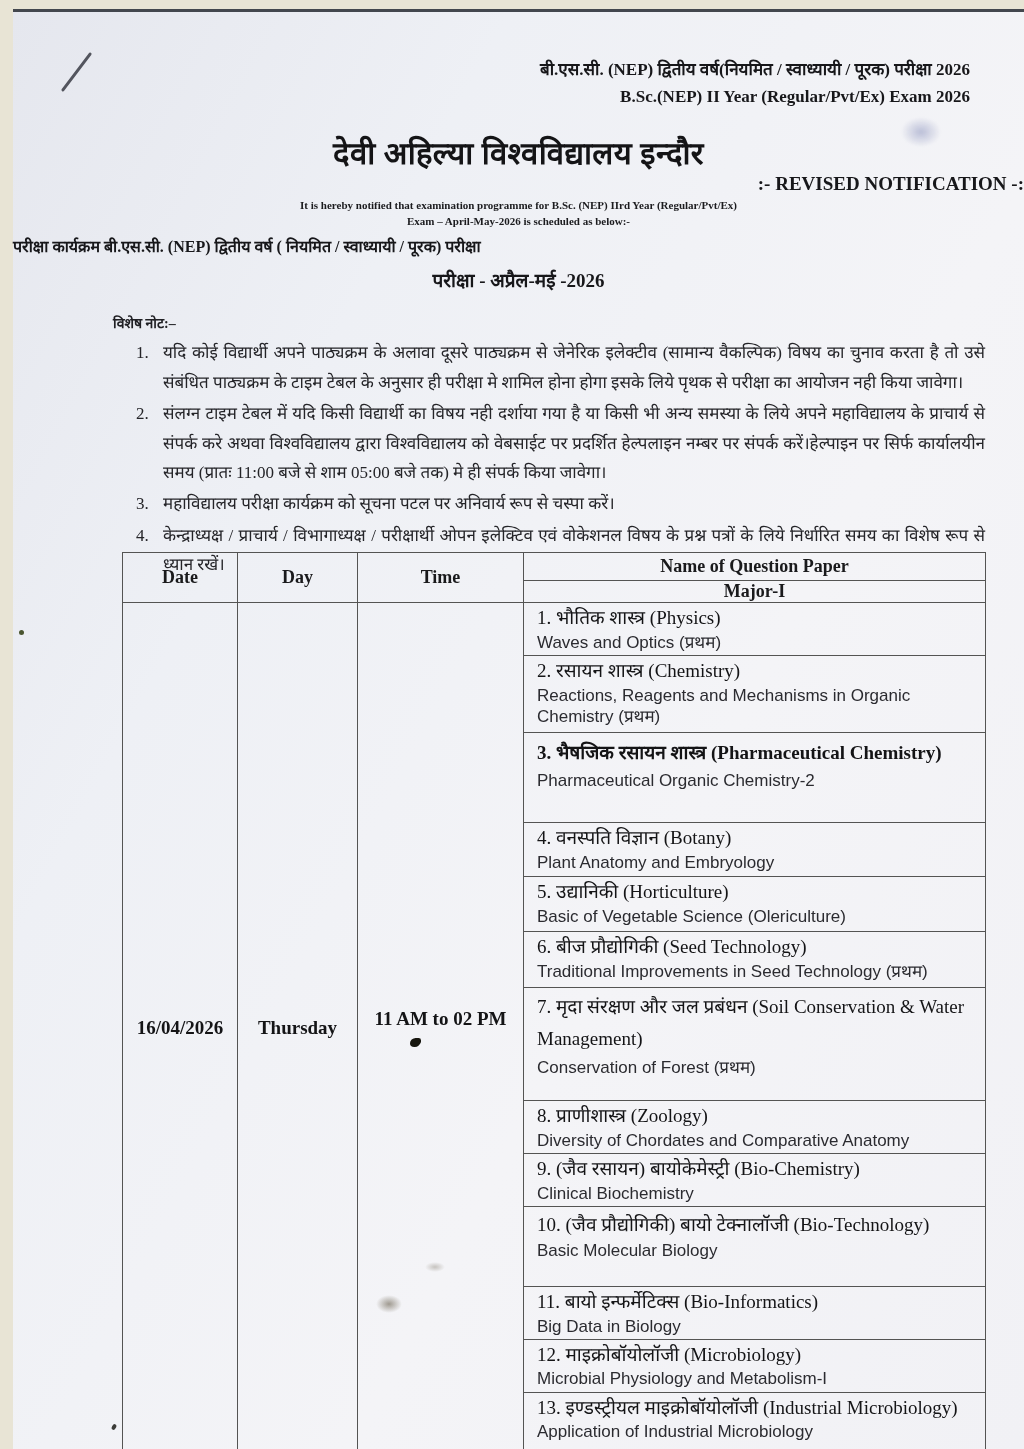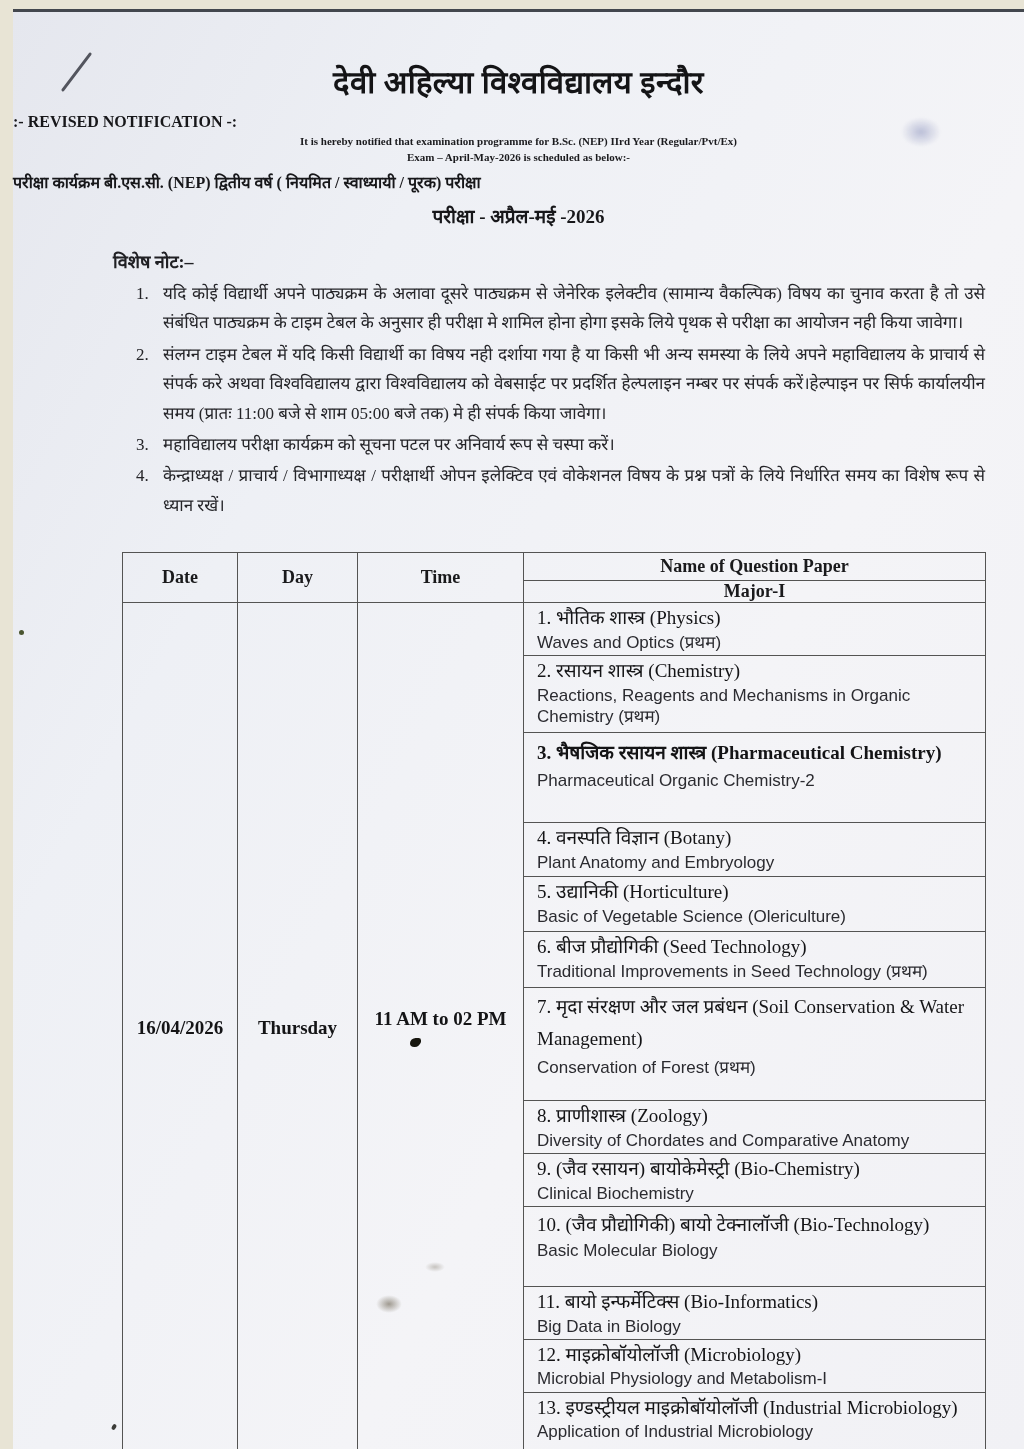--- a/index.html
+++ b/index.html
@@ -34,28 +34,28 @@
     position:absolute; left:363px; top:1283px; width:26px; height:18px;
     background:radial-gradient(ellipse, rgba(90,80,60,0.55), rgba(90,80,60,0) 70%);
   }
   .pencil-smudge.small { left:412px; top:1250px; width:20px; height:10px; opacity:.55; }
 
   
   .doc-header { padding:44px 54px 0 0; text-align:right; font-weight:bold;
     font-size:17px; line-height:1.6; color:#17171a; }
 
   .uni-title { text-align:center; font-size:31px; font-weight:bold;
-    margin-top:4px; letter-spacing:.4px; color:#141416; }
-
-  .rev-heading  { text-align:left; font-size:16px;   font-weight:bold; margin-top:11px; color:#17171a; }
+    margin-top:21px; letter-spacing:.4px; color:#141416; }
+
+  .rev-heading  { text-align:right; font-size:19px;   font-weight:bold; color:#17171a; }
   .notif-line   { text-align:center; font-size:11px; font-weight:bold; margin-top:4px;  color:#1b1b1e; }
   .prog-line    { font-size:16px;   font-weight:bold; margin-top:8px;  color:#17171a; }
   .period-line  { text-align:center; font-size:19px;   font-weight:bold; margin-top:10px; color:#17171a; }
 
-  .note-heading { margin:20px 0 0 100px; font-size:18px; font-weight:bold; color:#202024; }
+  .note-heading { margin:20px 0 0 100px; font-size:14px; font-weight:bold; color:#202024; }
   ol.notes { margin:6px 0 0 140px; width:832px; font-size:17px; line-height:1.73;
     text-align:justify; color:#242428; }
   ol.notes li { padding-left:10px; margin-bottom:2px; }
 
   
   table.exam-table {
     position:absolute; left:109px; top:540px; width:863px;
     border-collapse:collapse; table-layout:fixed;
   }
   .exam-table th, .exam-table td { border:1.6px solid #545453; }
@@ -81,20 +81,22 @@
 <div class="paper">
 
   <div class="pen-slash"></div>
   <div class="smudge"></div>
   <div class="speck s1"></div>
   <div class="speck s2"></div>
   <div class="pencil-smudge"></div>
   <div class="pencil-smudge small"></div>
 
   <div class="doc-header">
+    <div>बी.एस.सी. (NEP) द्वितीय वर्ष(नियमित / स्वाध्यायी / पूरक) परीक्षा 2026</div>
+    <div>B.Sc.(NEP) II Year (Regular/Pvt/Ex) Exam 2026</div>
   </div>
 
   <h1 class="uni-title">देवी अहिल्या विश्वविद्यालय इन्दौर</h1>
 
   <div class="rev-heading">:- REVISED NOTIFICATION -:</div>
   <div class="notif-line">It is hereby notified that examination programme for B.Sc. (NEP) IIrd Year (Regular/Pvt/Ex)</div>
   <div class="notif-line">Exam – April-May-2026 is scheduled as below:-</div>
   <div class="prog-line">परीक्षा कार्यक्रम बी.एस.सी. (NEP) द्वितीय वर्ष ( नियमित / स्वाध्यायी / पूरक) परीक्षा</div>
   <div class="period-line">परीक्षा - अप्रैल-मई -2026</div>
 

